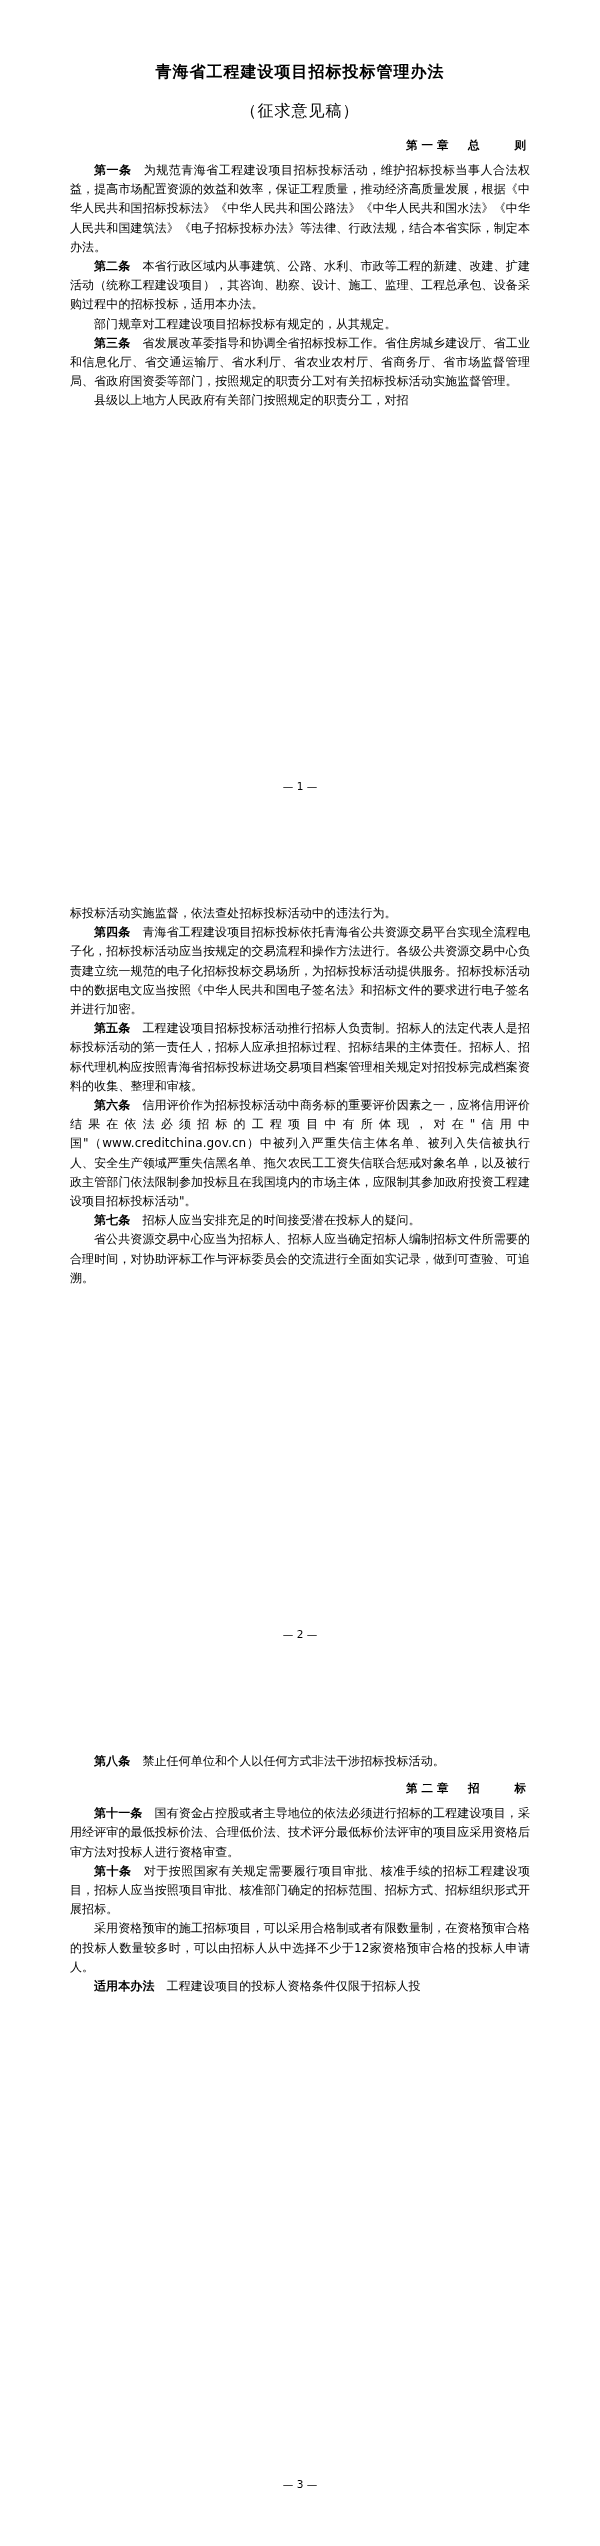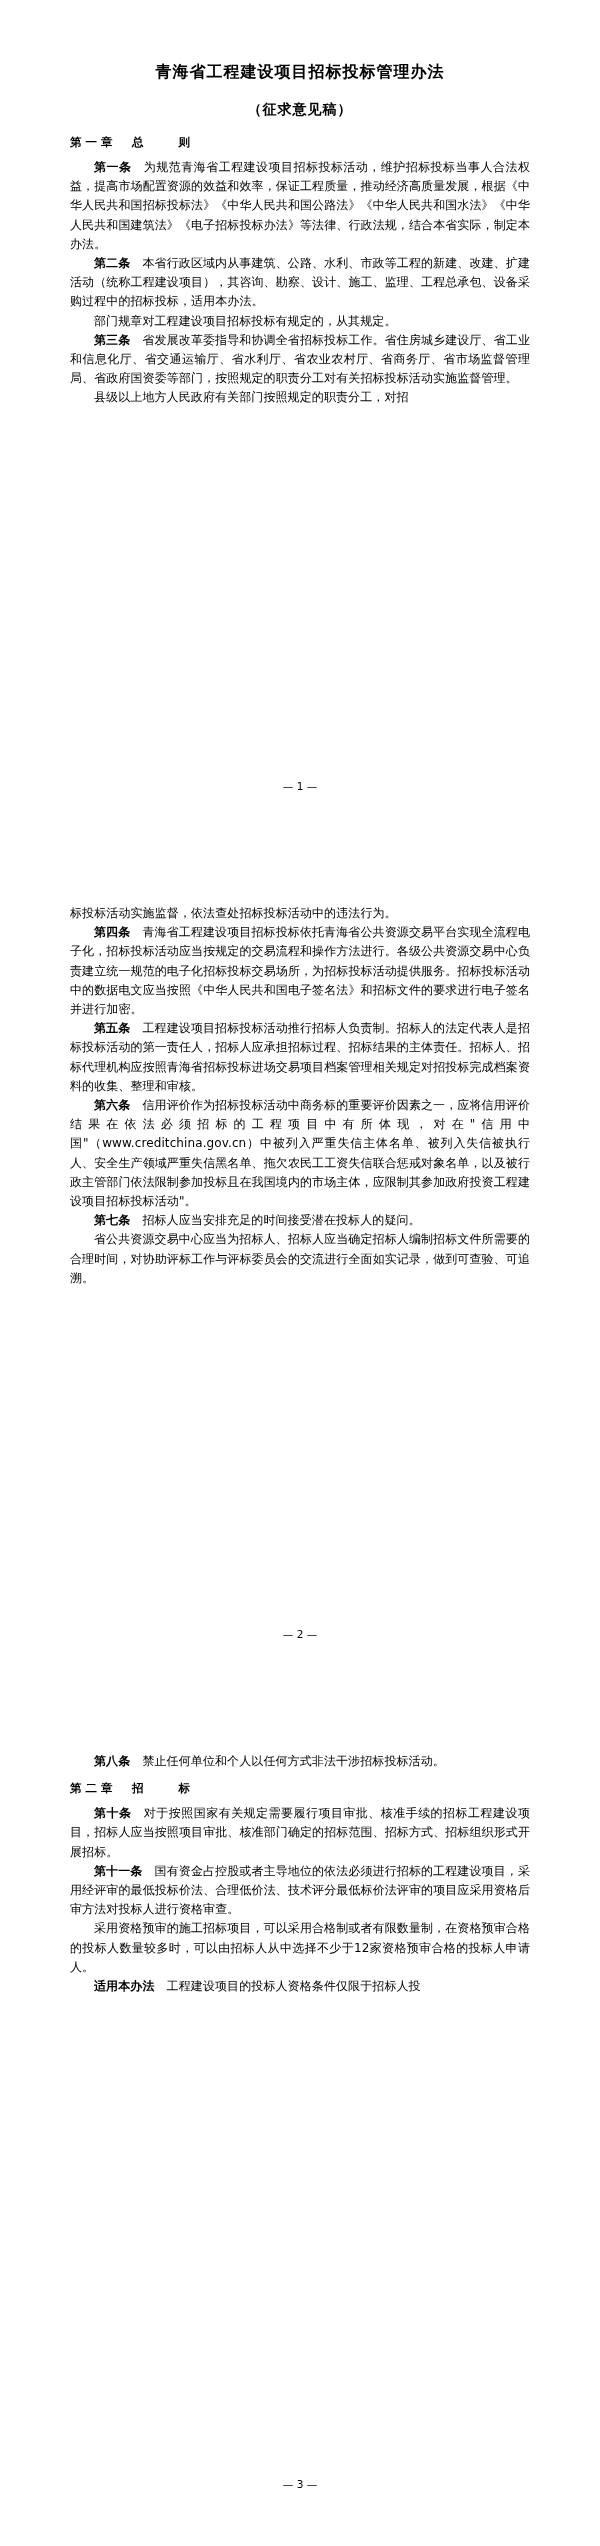--- a/index.html
+++ b/index.html
@@ -29,31 +29,31 @@
   .doc-title {
     font-size: 16px;
     font-weight: bold;
     text-align: center;
     letter-spacing: 1px;
     margin: 6px 0 18px 0;
     color: #000;
     font-family: "DejaVu Sans", "Liberation Sans", sans-serif;
   }
   .doc-subtitle {
-    font-size: 14px;
-    font-weight: bold;
+    font-size: 16px;
+    font-weight: normal;
     text-align: center;
     letter-spacing: 1px;
     margin: 0 0 16px 0;
     color: #000;
   }
   .chapter {
     font-size: 11.5px;
     font-weight: bold;
-    text-align: left;
+    text-align: right;
     letter-spacing: 4px;
     margin: 10px 0 8px 0;
     color: #000;
   }
   p.para {
     font-size: 12px;
     line-height: 19.2px;
     text-align: justify;
     text-justify: inter-ideograph;
     margin: 0;
@@ -99,21 +99,21 @@
     <p class="para"><span class="art-label">第六条</span><span>　信用评价作为招标投标活动中商务标的重要评价因素之一，应将信用评价结果在依法必须招标的工程项目中有所体现，对在"信用中国"（www.creditchina.gov.cn）中被列入严重失信主体名单、被列入失信被执行人、安全生产领域严重失信黑名单、拖欠农民工工资失信联合惩戒对象名单，以及被行政主管部门依法限制参加投标且在我国境内的市场主体，应限制其参加政府投资工程建设项目招标投标活动"。</span></p>
     <p class="para"><span class="art-label">第七条</span><span>　招标人应当安排充足的时间接受潜在投标人的疑问。</span></p>
     <p class="para"><span>省公共资源交易中心应当为招标人、招标人应当确定招标人编制招标文件所需要的合理时间，对协助评标工作与评标委员会的交流进行全面如实记录，做到可查验、可追溯。</span></p>
 
     <div class="page-num">— 2 —</div>
   </div>
 
   <div class="page page-3">
     <p class="para"><span class="art-label">第八条</span><span>　禁止任何单位和个人以任何方式非法干涉招标投标活动。</span></p>
     <div class="chapter">第二章　招　　标</div>
+    <p class="para"><span class="art-label">第十一条</span><span>　国有资金占控股或者主导地位的依法必须进行招标的工程建设项目，采用经评审的最低投标价法、合理低价法、技术评分最低标价法评审的项目应采用资格后审方法对投标人进行资格审查。</span></p>
     <p class="para"><span class="art-label">第十条</span><span>　对于按照国家有关规定需要履行项目审批、核准手续的招标工程建设项目，招标人应当按照项目审批、核准部门确定的招标范围、招标方式、招标组织形式开展招标。</span></p>
-    <p class="para"><span class="art-label">第十一条</span><span>　国有资金占控股或者主导地位的依法必须进行招标的工程建设项目，采用经评审的最低投标价法、合理低价法、技术评分最低标价法评审的项目应采用资格后审方法对投标人进行资格审查。</span></p>
     <p class="para"><span>采用资格预审的施工招标项目，可以采用合格制或者有限数量制，在资格预审合格的投标人数量较多时，可以由招标人从中选择不少于12家资格预审合格的投标人申请人。</span></p>
     <p class="para"><span class="art-label">适用本办法</span><span>　工程建设项目的投标人资格条件仅限于招标人投</span></p>
 
     <div class="page-num">— 3 —</div>
   </div>
 
 </div>
 
 </body></html>

